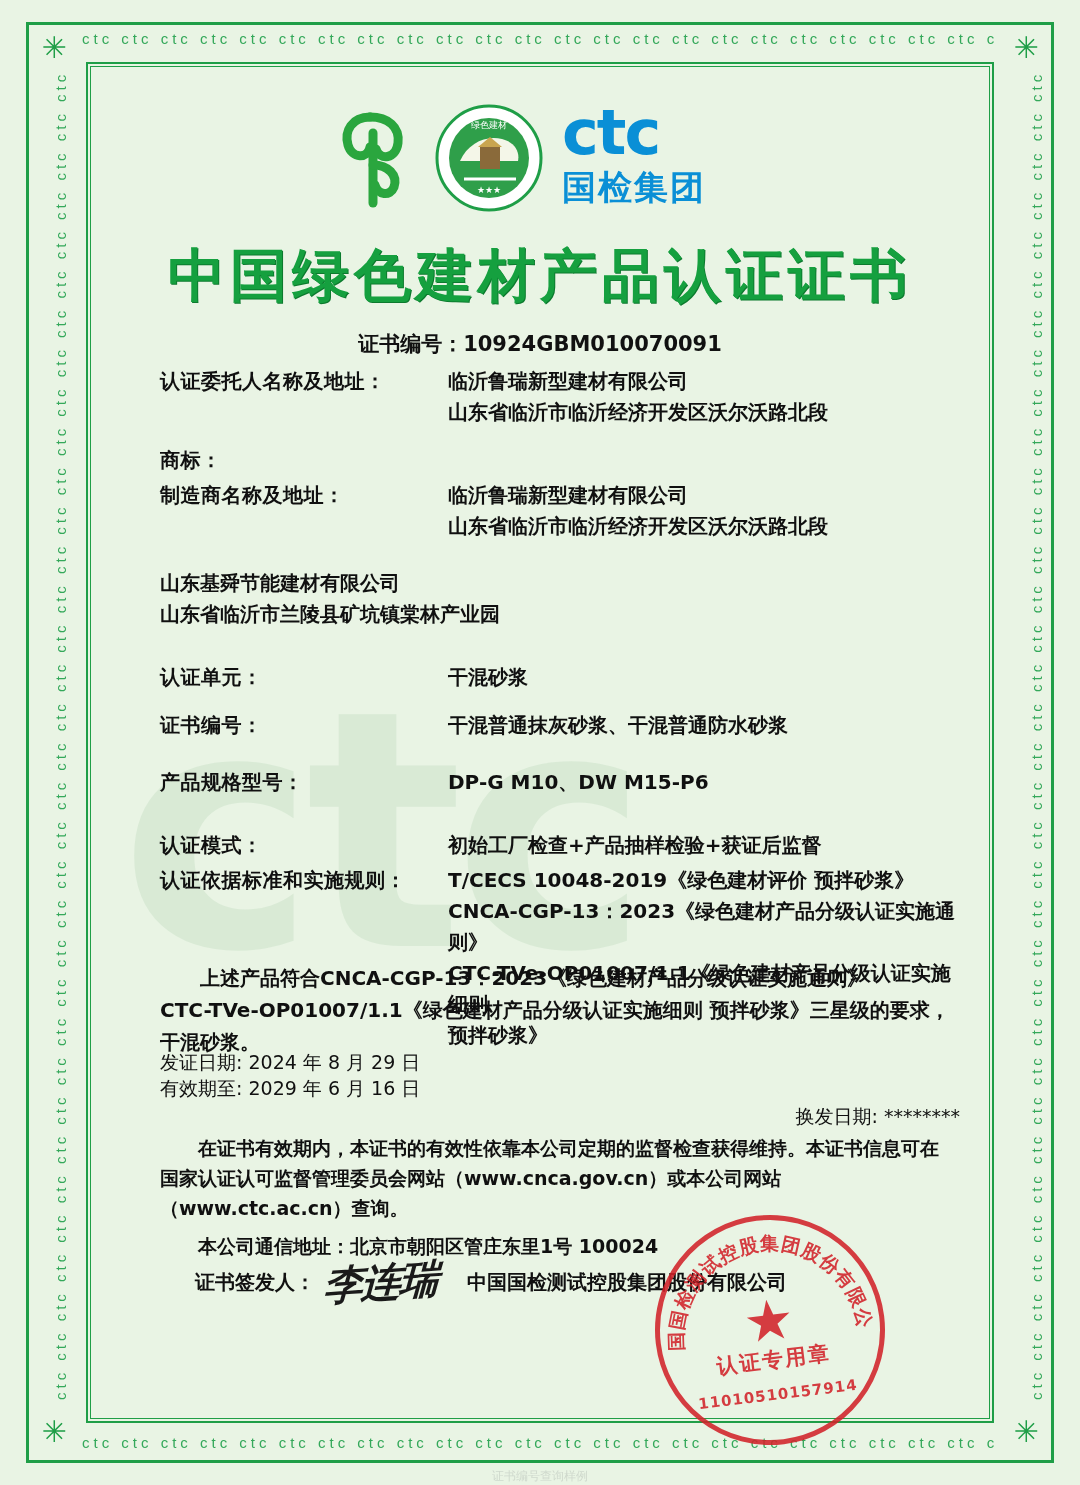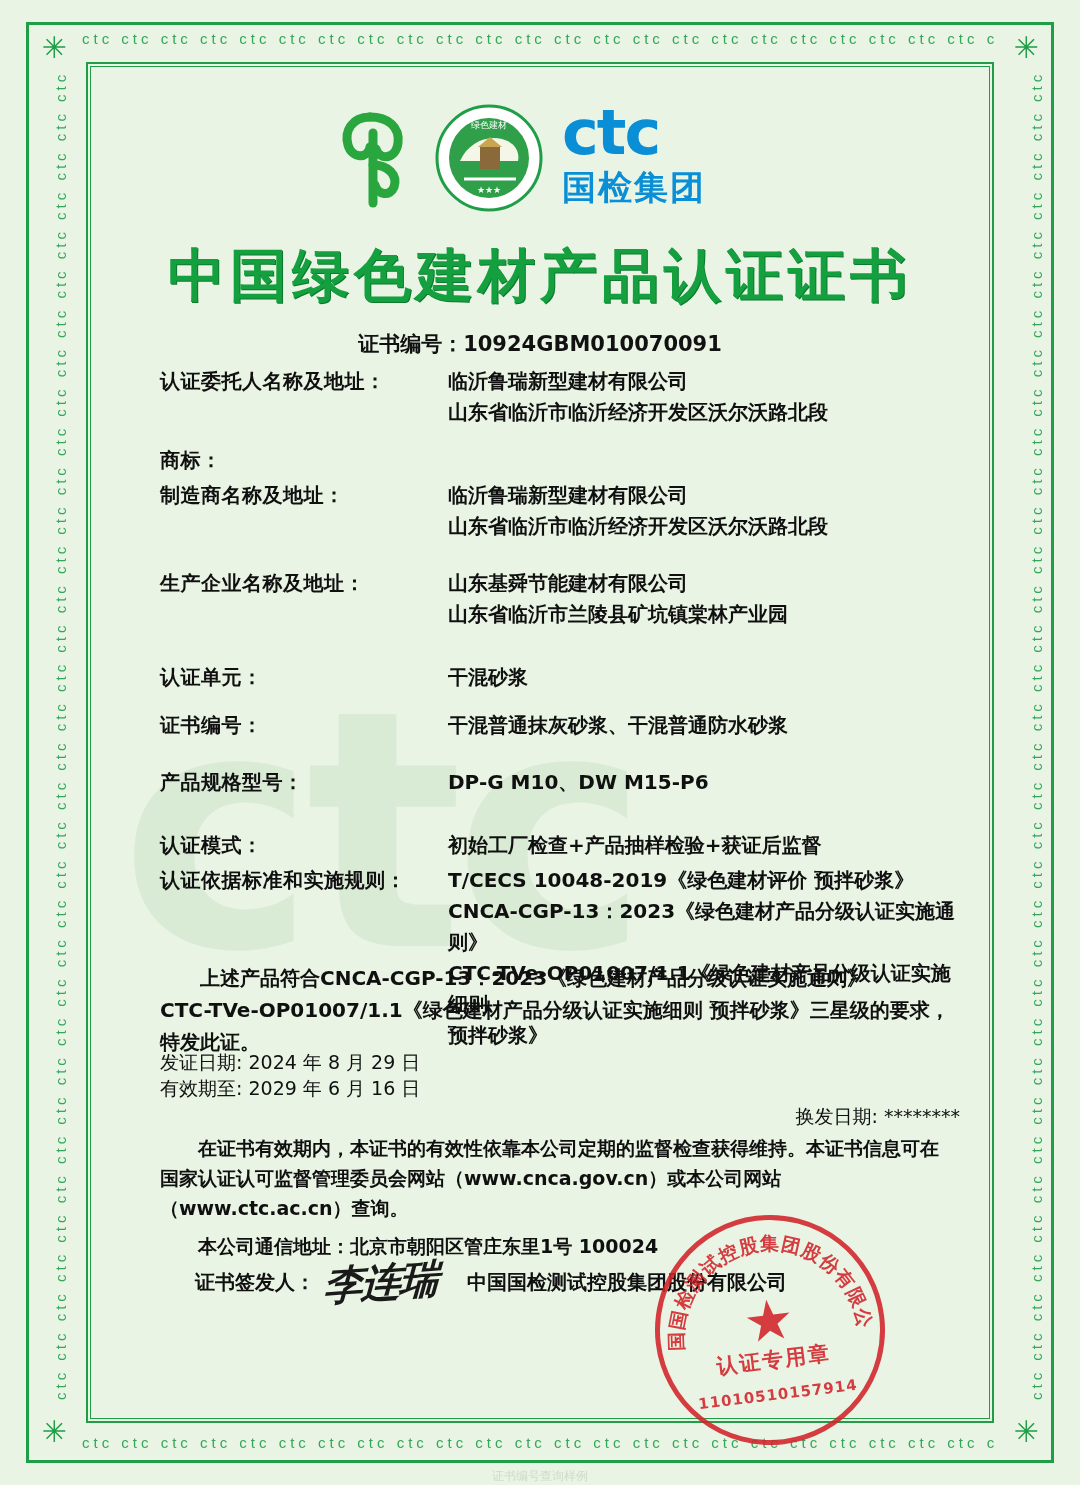--- a/index.html
+++ b/index.html
@@ -385,21 +385,20 @@
       <div class="label">制造商名称及地址：</div>
       <div class="value">
         <span class="ln">临沂鲁瑞新型建材有限公司</span>
         <span class="ln">山东省临沂市临沂经济开发区沃尔沃路北段</span>
       </div>
     </div>
 
     <div class="gap-md"></div>
 
     <div class="row">
-      <div class="label">生产企业名称及地址：</div>
       <div class="value">
         <span class="ln">山东基舜节能建材有限公司</span>
         <span class="ln">山东省临沂市兰陵县矿坑镇棠林产业园</span>
       </div>
     </div>
 
     <div class="gap-lg"></div>
 
     <div class="row">
       <div class="label">认证单元：</div>
@@ -443,21 +442,21 @@
         <span class="ln">CTC-TVe-OP01007/1.1《绿色建材产品分级认证实施细则</span>
         <span class="ln">预拌砂浆》</span>
       </div>
     </div>
 
   </div>
 
   <div class="statement">
     <span class="indent">上述产品符合CNCA-CGP-13：2023《绿色建材产品分级认证实施通则》</span>
     <span>CTC-TVe-OP01007/1.1《绿色建材产品分级认证实施细则 预拌砂浆》三星级的要求，</span>
-    <span>特发此证。</span>
+    <span>干混砂浆。</span>
   </div>
 
   <div class="dates">
     <div class="line1">
       <div class="issue">
         <span>发证日期:</span>
         <span>2024 年 8 月 29 日</span>
       </div>
       <div class="expiry">
         <span>有效期至:</span>

